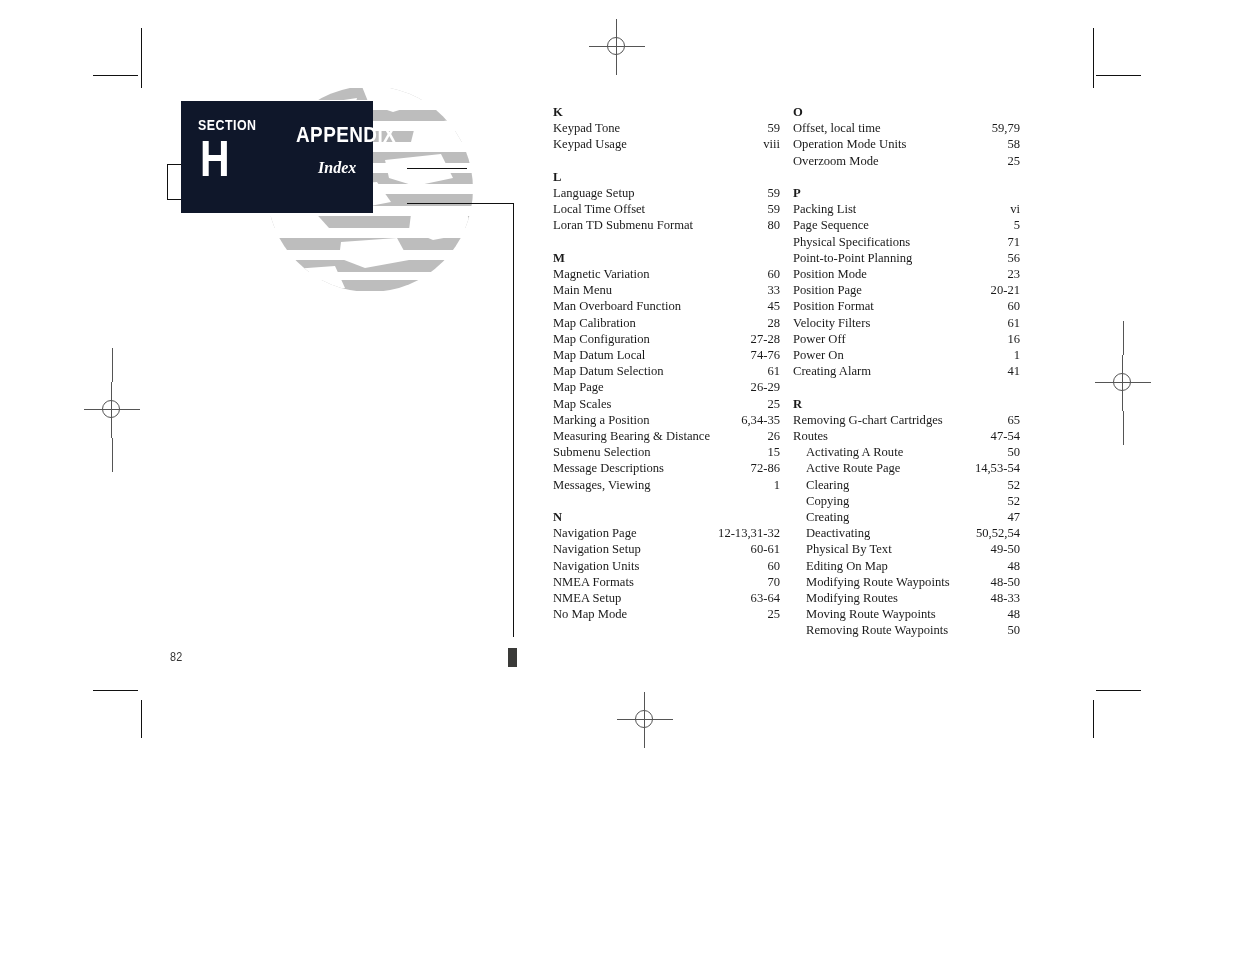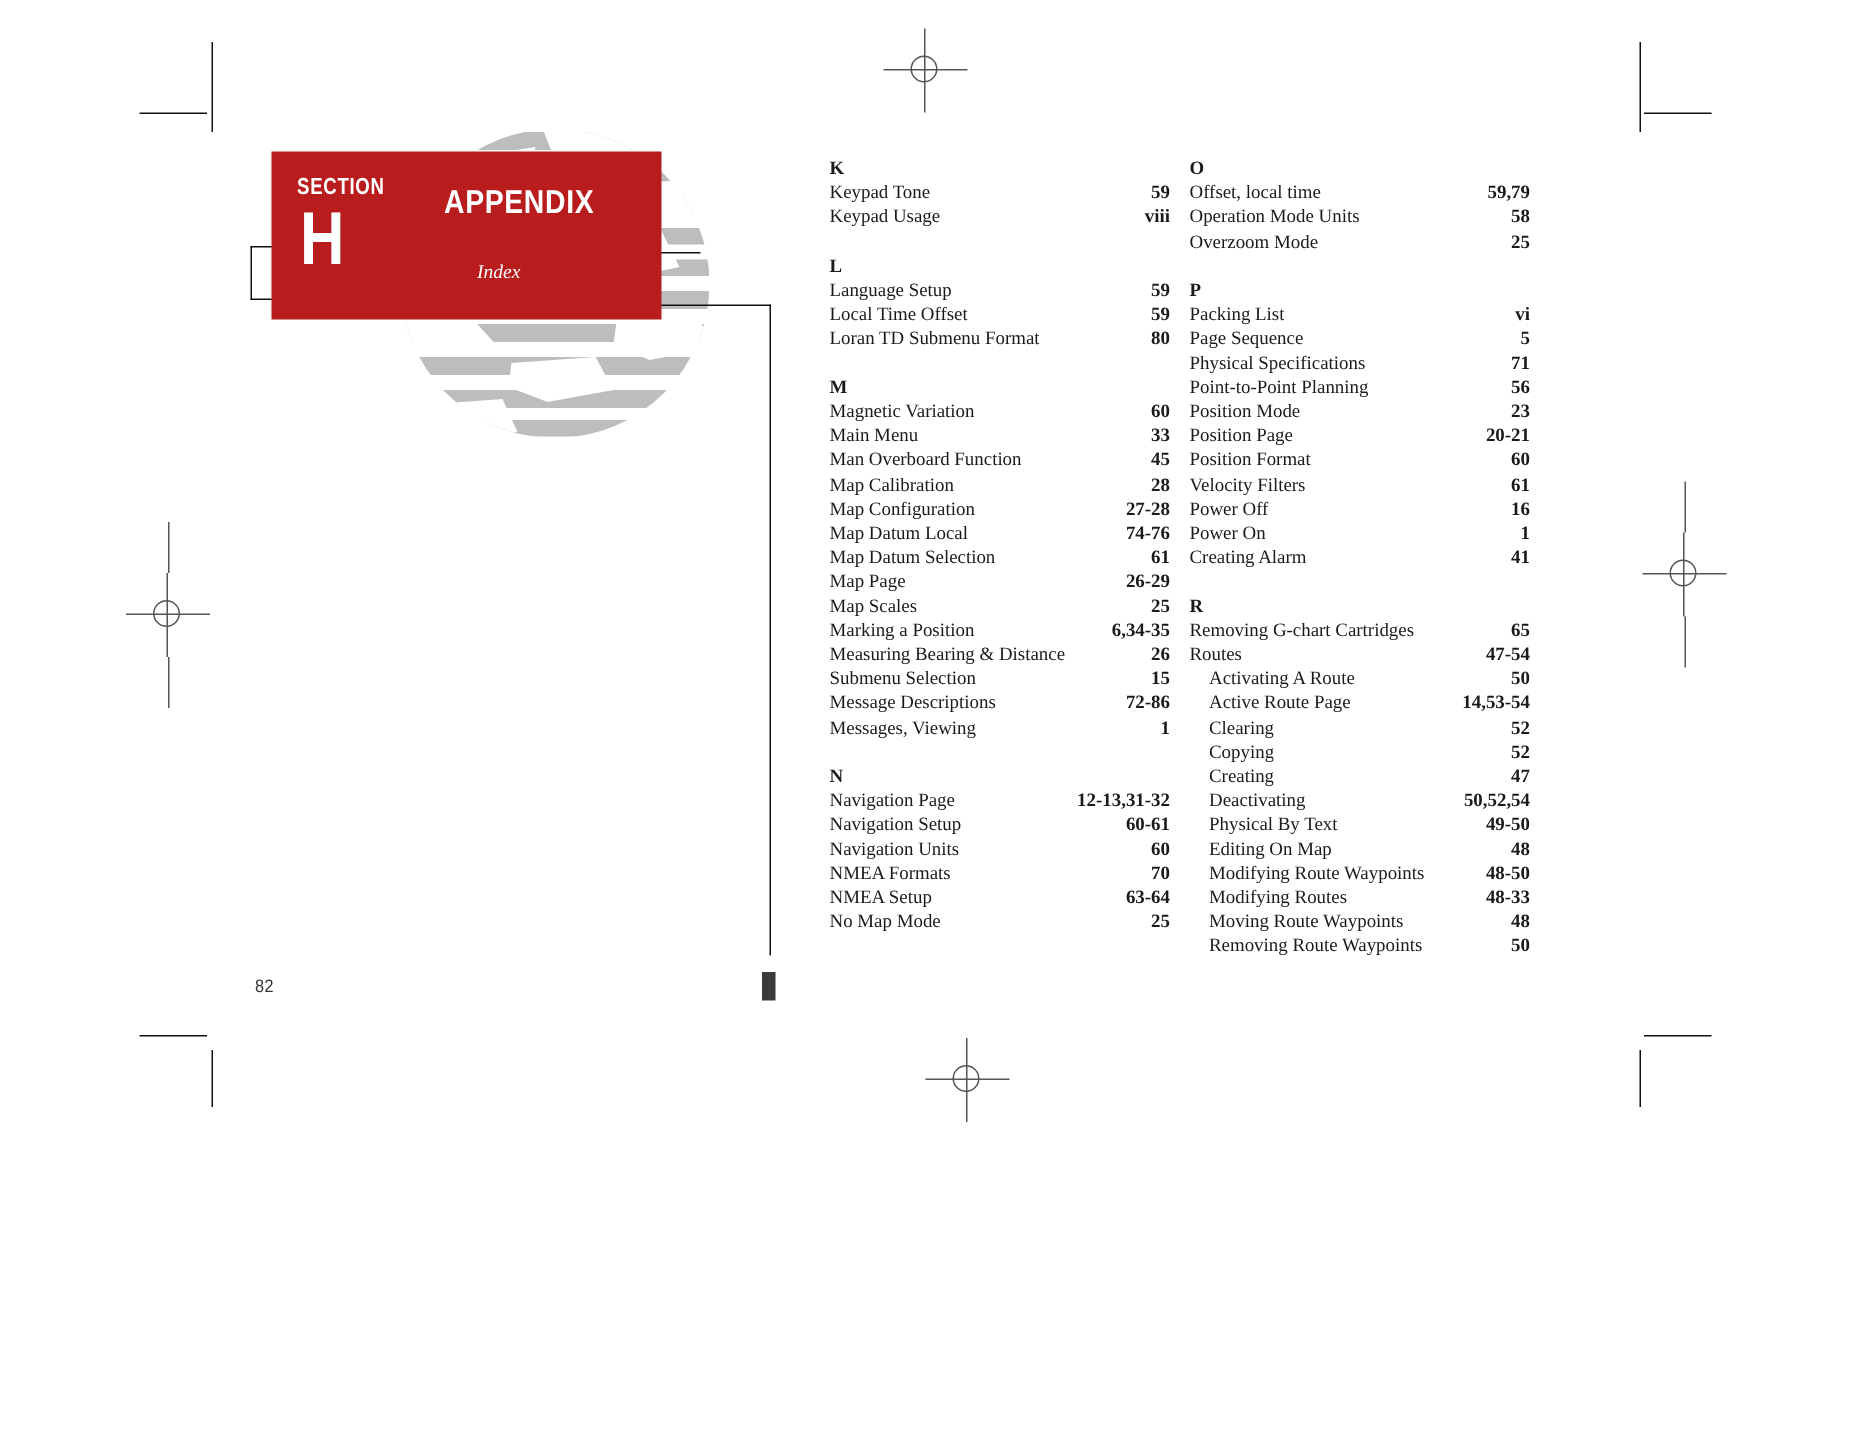--- a/index.html
+++ b/index.html
@@ -69,23 +69,23 @@
     width: 210px;
     height: 215px;
     opacity: 1;
   }
 
   
   #section-tab {
     position: absolute;
     left: 181px;
     top: 101px;
-    width: 260px;
+    width: 192px;
     height: 112px;
-    background: #b91c1c;
+    background: #0f172a;
     z-index: 5;
   }
   .tab-section-word {
     position: absolute;
     left: 17px;
     top: 16px;
     color: #ffffff;
     font-family: "Liberation Sans", sans-serif;
     font-size: 15.5px;
     font-weight: 700;
@@ -119,24 +119,23 @@
     transform-origin: left top;
     line-height: 1;
   }
   .tab-appendix-sub {
     position: absolute;
     left: 137px;
     top: 59px;
     color: #ffffff;
     font-family: "Liberation Serif", serif;
     font-style: italic;
-    font-weight: 400;
-    font-size: 13px;
+    font-weight: 700;
+    font-size: 16px;
     line-height: 1;
-    margin-top: 14px;
   }
 
   
   .thin-rule {
     position: absolute;
     height: 0;
     border-top: 1.1px solid #111;
   }
   #side-rule-vertical {
     position: absolute;
@@ -195,21 +194,20 @@
     white-space: nowrap;
   }
   .index-entry .entry-label {
     flex: 0 1 auto;
     overflow: hidden;
   }
   .index-entry .entry-pages {
     flex: 0 0 auto;
     padding-left: 8px;
     text-align: left;
-    font-weight: bold;
   }
   .index-entry.sub .entry-label {
     padding-left: 13px;
   }
 
   
   #page-number {
     position: absolute;
     left: 170px;
     top: 650px;

